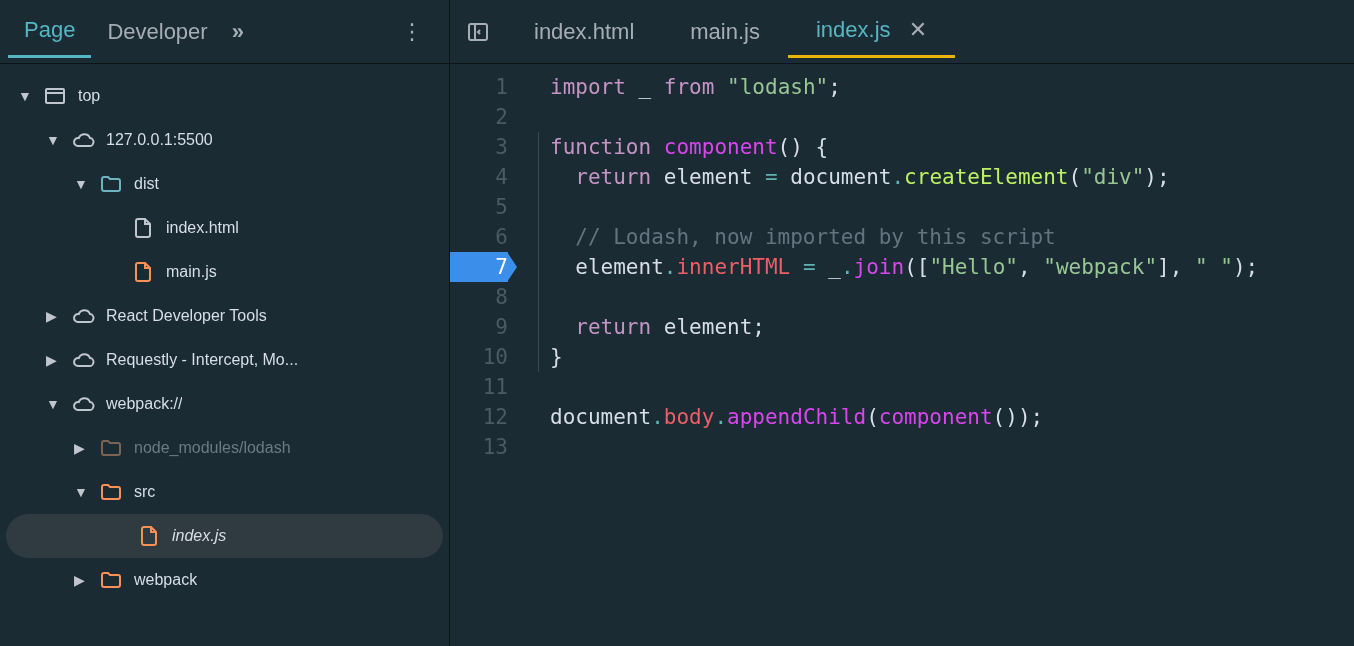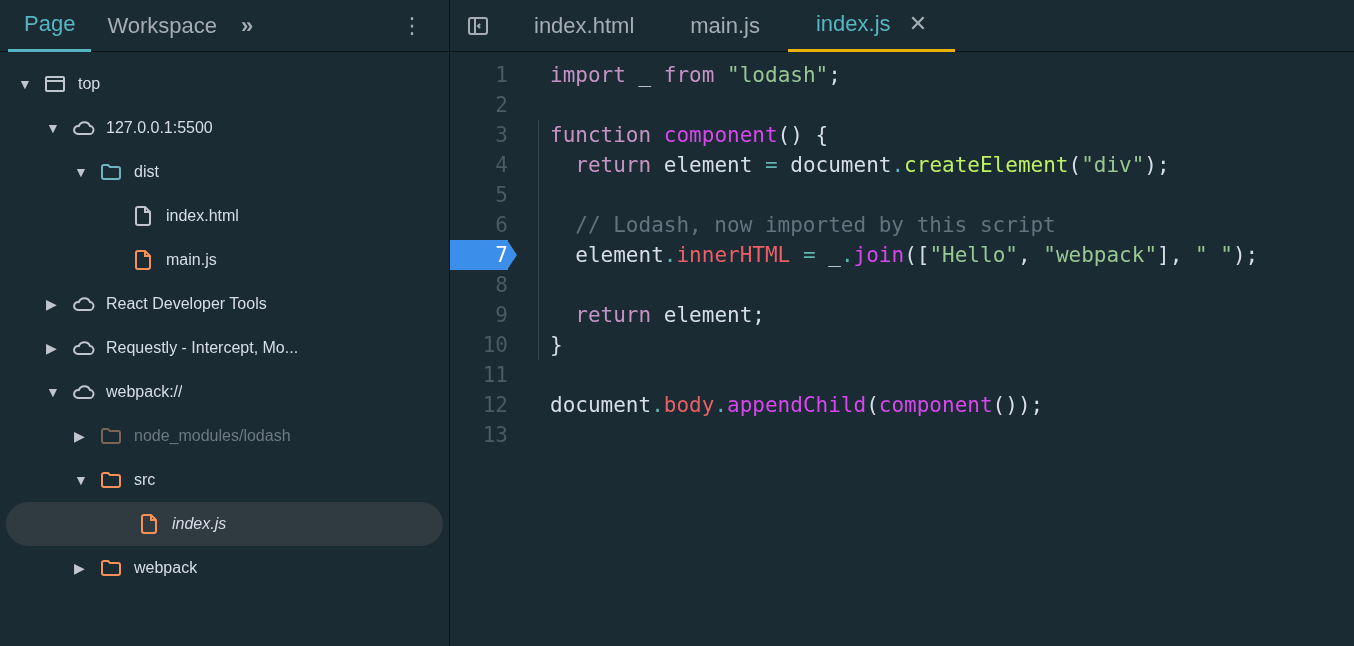--- a/index.html
+++ b/index.html
@@ -1,18 +1,18 @@
 <!DOCTYPE html>
 <html><head>
 <meta charset="utf-8">
 <style>
 * { margin:0; padding:0; box-sizing:border-box; }
 body { font-family: -apple-system, BlinkMacSystemFont, "Segoe UI", sans-serif; background:#1a2b34; color:#c0c5ce; width:1354px; height:646px; overflow:hidden; font-size:22px; }
 .root { display:flex; flex-direction:column; height:100%; }
-.topbar { display:flex; height:52px; border-bottom:1px solid #0d1417; }
+.topbar { display:flex; height:64px; border-bottom:1px solid #0d1417; }
 .left-tabs { display:flex; align-items:center; width:450px; border-right:1px solid #0d1417; padding:0 8px; }
 .tab { padding:12px 16px; cursor:pointer; color:#a6adb5; }
 .tab.active { color:#56b6c2; border-bottom:3px solid #56b6c2; }
 .more-chev { color:#a6adb5; padding:0 8px; font-weight:bold; }
 .spacer { flex:1; }
 .menu-icon { color:#a6adb5; padding:0 18px; font-size:22px; }
 .right-tabs { display:flex; align-items:center; flex:1; }
 .toggle-icon { padding:0 16px; display:flex; align-items:center; }
 .toggle-icon svg { stroke:#a6adb5; }
 .edtab { padding:12px 28px; color:#a6adb5; cursor:pointer; position:relative; }
@@ -42,21 +42,21 @@
 .scope-line { position:absolute; left:16px; top:60px; width:1px; height:240px; background:#3a474f; }
 .k-purple{color:#c594c5;} .k-white{color:#d8dee9;} .k-blue{color:#d946ef;} .k-green{color:#99c794;} .k-cyan{color:#5fb3b3;} .k-red{color:#ec5f67;} .k-grey{color:#65737e;} .k-yellow{color:#bef264;}
 </style>
 </head>
 <body>
 
 <div class="root">
   <div class="topbar">
     <div class="left-tabs">
       <div class="tab active">Page</div>
-      <div class="tab">Workspace</div>
+      <div class="tab">Developer</div>
       <div class="more-chev">»</div>
       <div class="spacer"></div>
       <div class="menu-icon">⋮</div>
     </div>
     <div class="right-tabs">
       <div class="toggle-icon">
         <svg width="24" height="24" viewBox="0 0 24 24" fill="none" stroke-width="2">
             <rect x="3" y="4" width="18" height="16" rx="2"></rect>
             <line x1="9" y1="4" x2="9" y2="20"></line>
             <polyline points="14 10 12 12 14 14"></polyline>

